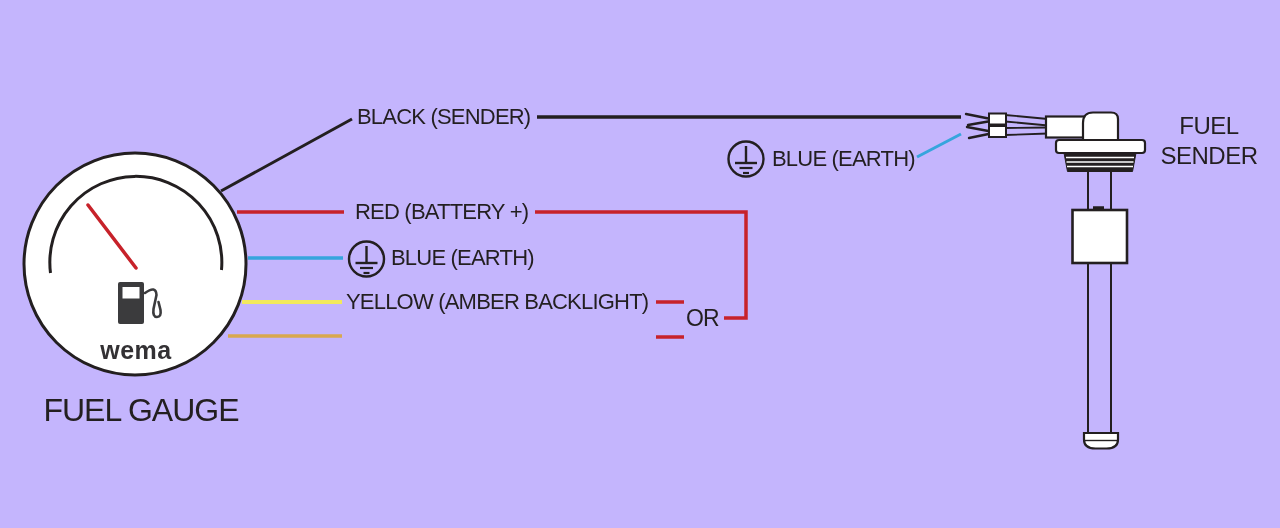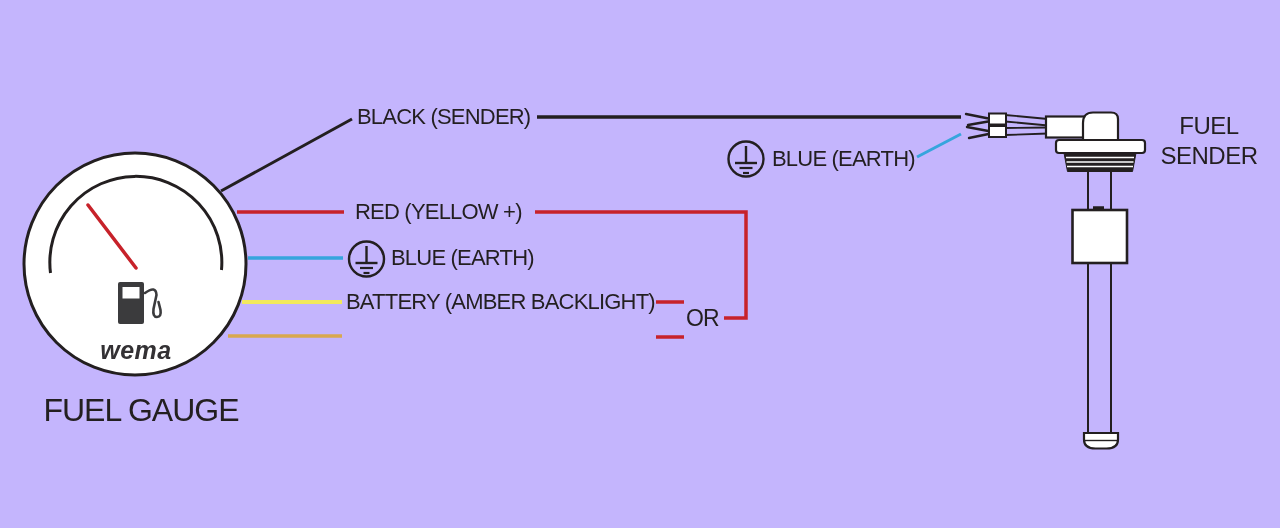--- a/index.html
+++ b/index.html
@@ -21,21 +21,21 @@
     font-weight:400;
   }
   .lbl-center{
     position:absolute;
     transform:translate(-50%,-50%);
     text-align:center;
     color:var(--text);
   }
   .gauge-caption{font-size:32px;letter-spacing:-1px;white-space:nowrap;}
   .sender-caption{font-size:24px;line-height:30px;width:150px;letter-spacing:-0.5px;}
-  .brand{font-size:25px;font-weight:600;letter-spacing:0.5px;color:#333134;font-style:italic;}
+  .brand{font-size:25px;font-weight:600;letter-spacing:0.5px;color:#333134;}
   .or-lbl{font-size:23px;text-align:center;}
   
   .sk-line{stroke:var(--line);}
   .sk-red{stroke:var(--red);}
   .sk-blue{stroke:var(--blue);}
   .sk-yellow{stroke:var(--yellow);}
   .sk-orange{stroke:var(--orange);}
   .sk-pump{stroke:var(--pump);}
   .fl-line{fill:var(--line);}
   .fl-pump{fill:var(--pump);}
@@ -138,25 +138,25 @@
       <line x1="1088" y1="263" x2="1088" y2="433" class="sk-line" stroke-width="2"></line>
       <line x1="1111" y1="263" x2="1111" y2="433" class="sk-line" stroke-width="2"></line>
 
       <path d="M1084 433 L1118 433 L1118 439.5 Q1118 448.5 1106.5 448.5 L1095.5 448.5 Q1084 448.5 1084 439.5 Z" class="sk-line fl-white" stroke-width="2.2"></path>
       <line x1="1085" y1="440.5" x2="1117" y2="440.5" class="sk-line" stroke-width="1.4"></line>
     </g>
   </svg>
 
   <div class="lbl" style="left:357px;top:117px">BLACK (SENDER)</div>
 
-  <div class="lbl" style="left:355px;top:212px">RED (YELLOW +)</div>
+  <div class="lbl" style="left:355px;top:212px">RED (BATTERY +)</div>
 
   <div class="lbl" style="left:391px;top:258px">BLUE (EARTH)</div>
 
-  <div class="lbl" style="left:346px;top:302px">BATTERY (AMBER BACKLIGHT)</div>
+  <div class="lbl" style="left:346px;top:302px">YELLOW (AMBER BACKLIGHT)</div>
 
 
   <div class="lbl or-lbl" style="left:686px;top:318px">OR</div>
 
   <div class="lbl" style="left:772px;top:159px">BLUE (EARTH)</div>
 
   <div class="lbl-center brand" style="left:136px;top:350px">wema</div>
 
   <div class="lbl-center gauge-caption" style="left:141px;top:410px">FUEL GAUGE</div>
 

